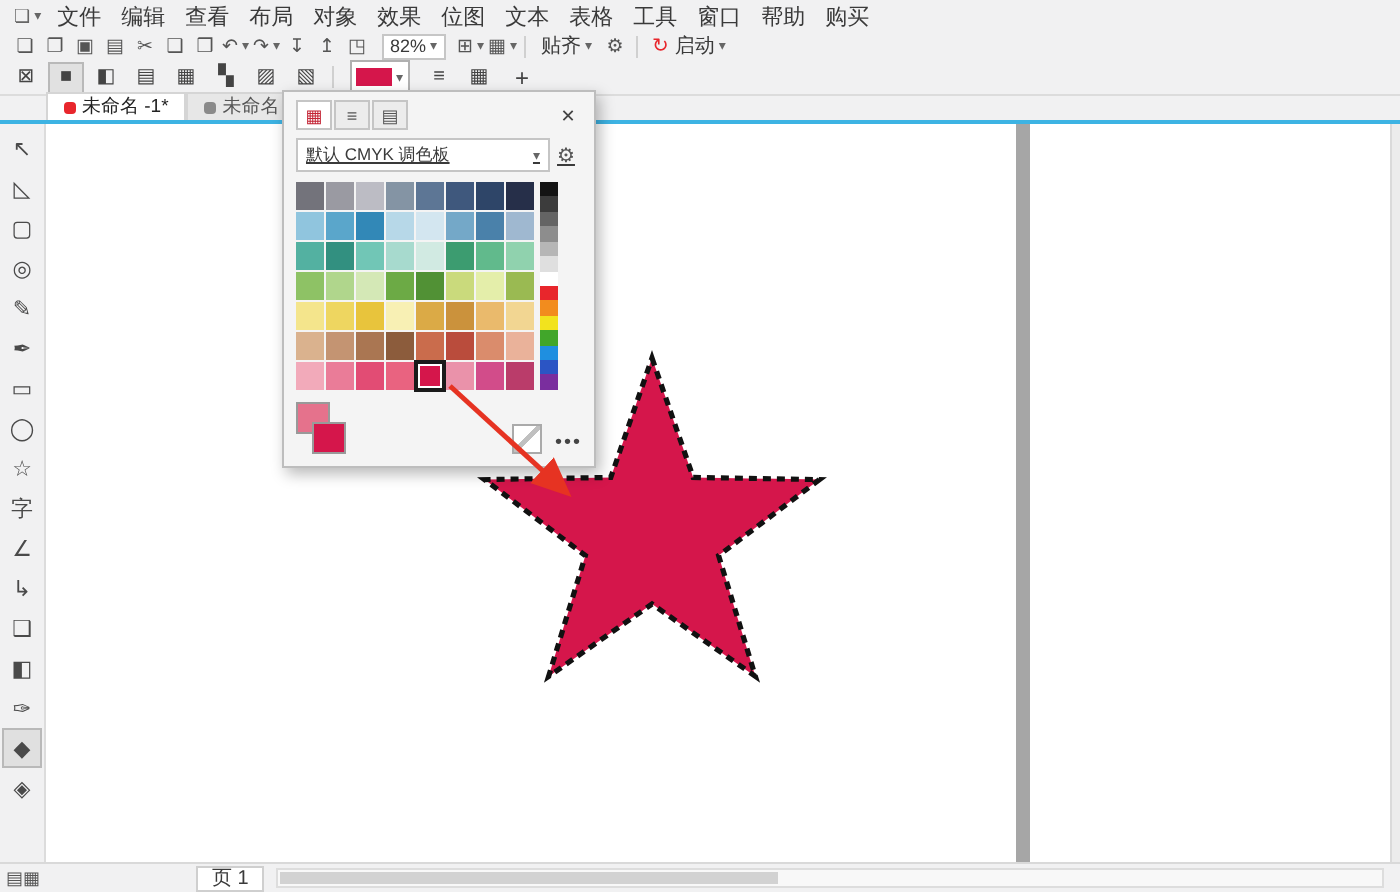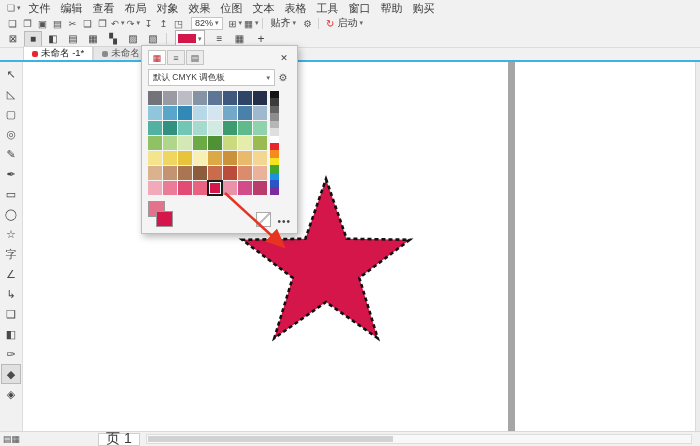--- a/index.html
+++ b/index.html
@@ -35,31 +35,31 @@
   .tool{width:20px;height:20px;display:flex;align-items:center;justify-content:center;font-size:11px;color:#4a4a4a;}
   .tool.active{background:#e0e0e0;border:1px solid #b9b9b9;box-sizing:border-box;}
   
   .canvas{position:absolute;left:23px;top:62px;right:0;bottom:14px;background:#fff;}
   .starsvg{position:absolute;left:0;top:0;width:100%;height:100%;}
   .divider{position:absolute;left:485px;top:0;bottom:0;width:7px;}
   .rightedge{position:absolute;right:0;top:0;bottom:0;width:4px;background:#ececec;border-left:1px solid #dadada;}
   
   .statusbar{position:absolute;left:0;bottom:0;right:0;height:14px;background:#f1f1f2;border-top:1px solid #d9d9d9;display:flex;align-items:center;font-size:9px;padding-left:3px;}
   .sb-ico{width:14px;text-align:center;color:#555;font-size:9px;}
-  .pagetab{background:#fff;border:1px solid #cfcfcf;padding:0 7px;height:11px;display:inline-flex;align-items:center;font-size:14px;margin-left:78px;white-space:nowrap;}
+  .pagetab{background:#fff;border:1px solid #cfcfcf;padding:0 7px;height:11px;display:inline-flex;align-items:center;font-size:10px;margin-left:78px;white-space:nowrap;}
   .hscroll{flex:1;height:8px;background:#f8f8f8;border:1px solid #ddd;margin:0 8px 0 6px;position:relative;}
   .hthumb{position:absolute;left:1px;top:1px;bottom:1px;width:45%;background:#d2d2d2;}
   
   .popup{position:absolute;left:141px;top:45px;width:143px;background:#f4f4f4;border:1px solid #bdbdbd;
          box-shadow:2px 3px 7px rgba(0,0,0,.28);z-index:40;padding:4px 6px 6px;}
   .popup-header{display:flex;align-items:center;height:15px;}
   .ptab{width:16px;height:13px;display:inline-flex;align-items:center;justify-content:center;font-size:9px;border:1px solid #c5c5c5;background:#ececec;margin-right:1px;color:#555;}
   .ptab:first-child{color:#c32233;background:#fff;}
   .popup-close{margin-left:auto;font-size:9px;color:#444;width:14px;text-align:center;}
-  .pal-select{display:flex;align-items:center;margin:4px 0 5px;}
+  .pal-select{display:flex;align-items:center;margin:4px 0 5px;text-decoration:underline;}
   .pal-dd{flex:1;display:flex;align-items:center;background:#fff;border:1px solid #c5c5c5;height:15px;padding:0 4px;font-size:8.5px;white-space:nowrap;}
   .pal-dd .caret{margin-left:auto;}
   .pal-gear{width:16px;text-align:center;font-size:10px;color:#555;}
   .pal-body{display:flex;gap:3px;}
   .pal-grid{display:grid;grid-template-columns:repeat(8,14px);grid-auto-rows:14px;gap:1px;}
   .pcell{width:14px;height:14px;}
   .pcell.sel{outline:2px solid #1a1a1a;outline-offset:-1px;box-shadow:inset 0 0 0 2px #fff;position:relative;z-index:2;}
   .pal-strip{display:flex;flex-direction:column;width:9px;height:104px;}
   .scell{width:9px;flex:1;}
   .pal-bottom{display:flex;align-items:flex-end;margin-top:6px;height:26px;}

